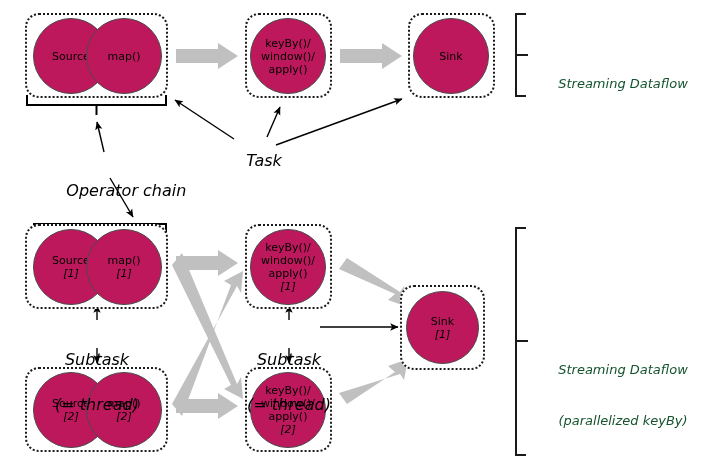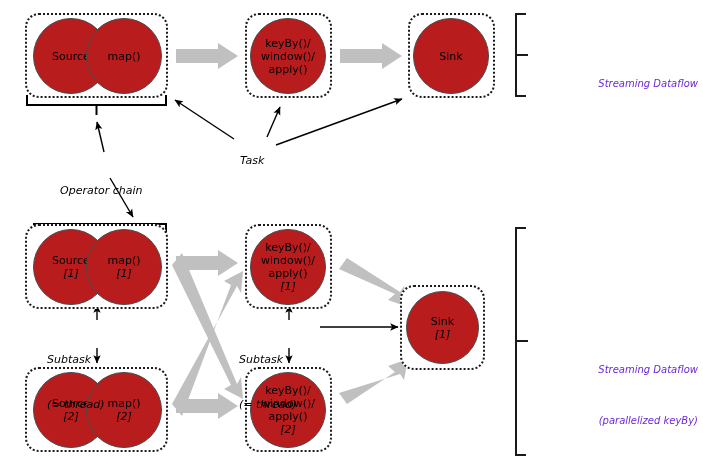--- a/index.html
+++ b/index.html
@@ -28,21 +28,21 @@
     border: 2px dotted #1a1a1a;
     border-radius: 14px;
     background: #ffffff;
     z-index: 2;
   }
   
   .op-circle {
     position: absolute;
     box-sizing: border-box;
     border-radius: 50%;
-    background: #b91c1c;
+    background: #be185d;
     border: 1px solid #4a4a4a;
     display: flex;
     flex-direction: column;
     align-items: center;
     justify-content: center;
     text-align: center;
     color: #000000;
     font-size: 11px;
     line-height: 13px;
     z-index: 3;
@@ -52,35 +52,35 @@
     font-size: 11px;
     line-height: 13px;
   }
   .op-circle .ln {
     white-space: nowrap;
   }
   
   .annot {
     position: absolute;
     font-style: italic;
-    font-size: 11px;
+    font-size: 16px;
     line-height: 15px;
     color: #000000;
     white-space: pre;
     z-index: 5;
   }
-  .annot.center { text-align: left; }
+  .annot.center { text-align: center; }
   .annot.left { text-align: left; }
   .side-label {
     position: absolute;
     font-style: italic;
-    font-size: 10px;
+    font-size: 13px;
     line-height: 17px;
-    color: #6d28d9;
-    text-align: right;
+    color: #14532d;
+    text-align: center;
     white-space: pre;
     z-index: 5;
   }
 </style>
 </head>
 <body>
 
 <div id="canvas">
 
   <svg id="wires" viewBox="0 0 703 466" xmlns="http://www.w3.org/2000/svg">

